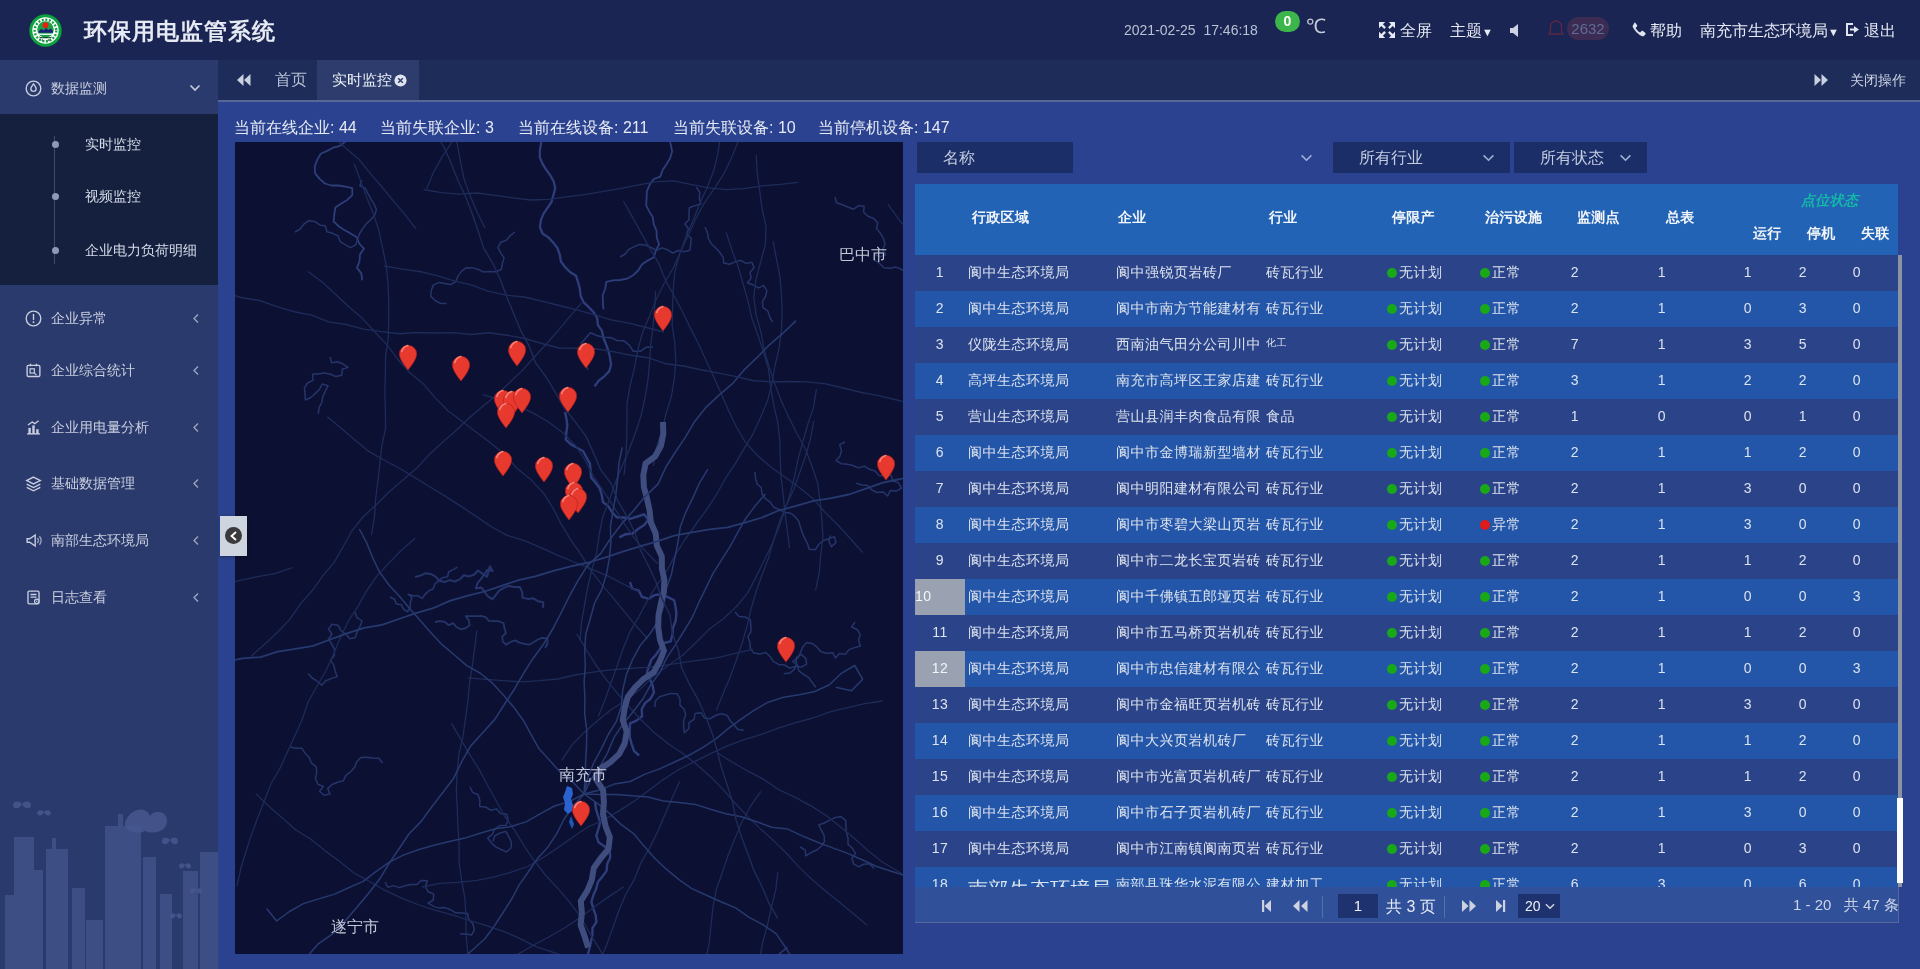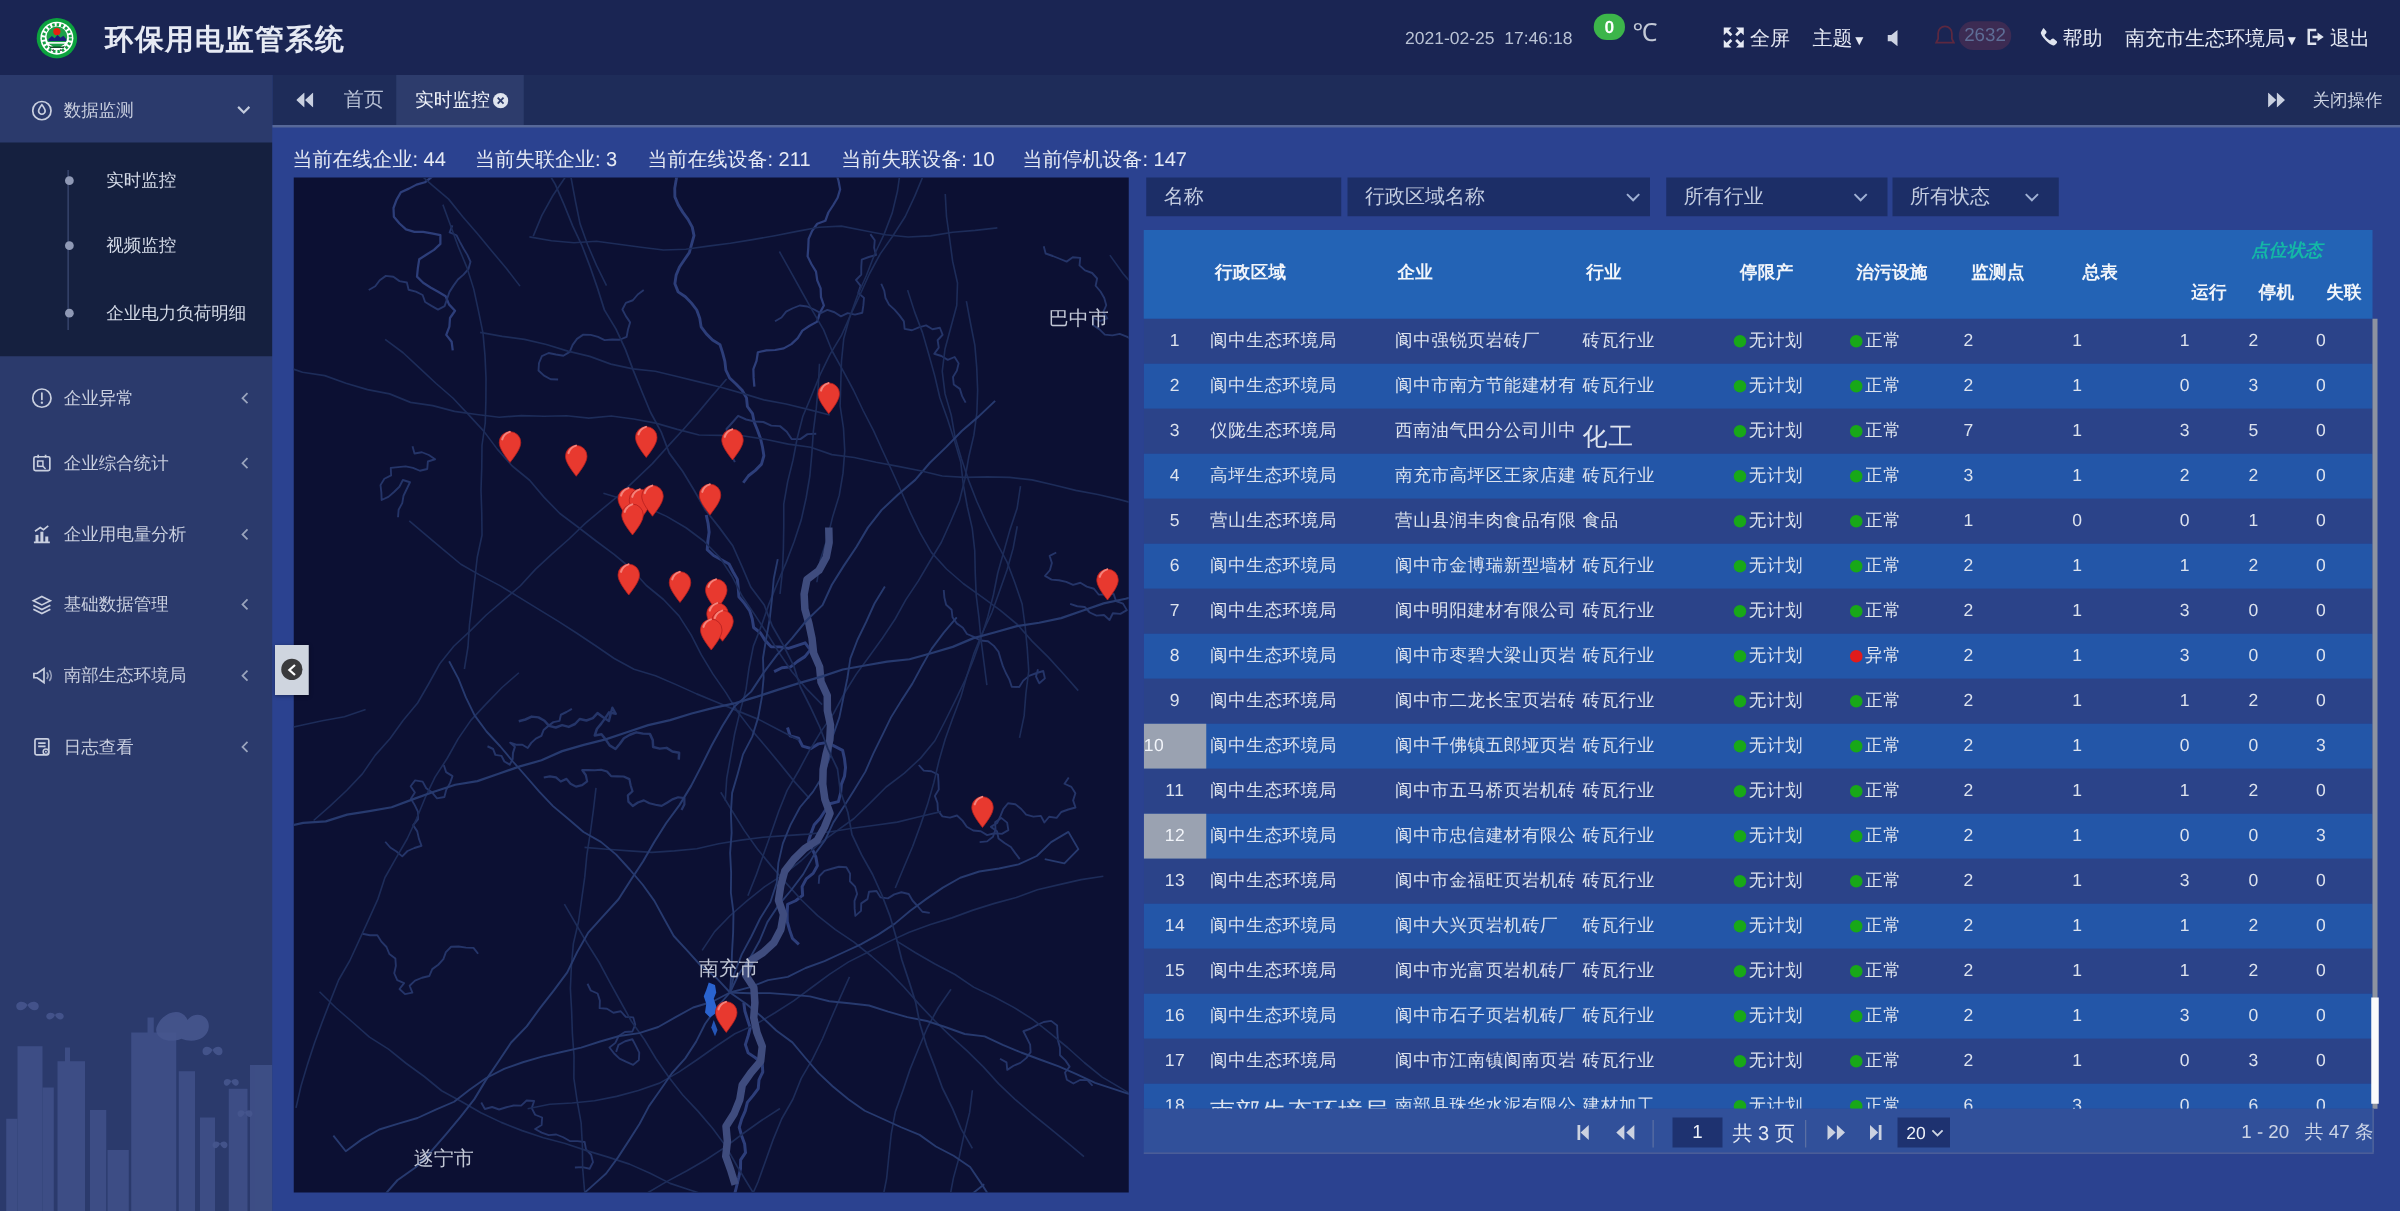--- a/index.html
+++ b/index.html
@@ -6,21 +6,21 @@
 .abs{position:absolute;}
 .hdr{left:0;top:0;width:1920px;height:60px;background:#1a2553;}
 .sidebar{left:0;top:60px;width:218px;height:909px;background:#2b3a6c;overflow:hidden;}
 .tabbar{left:218px;top:60px;width:1702px;height:40px;background:#1e2c59;}
 .content{left:218px;top:100px;width:1702px;height:869px;background:#2b4290;}
 .mapbox{left:17px;top:42px;width:668px;height:812px;background:#0c1033;}
 .w{color:#e6eaf4;}
 .dot{display:inline-block;width:10px;height:10px;border-radius:50%;vertical-align:-1px;margin-right:2px;}
 .gd{background:#18a818;}
 .rd{background:#e01b1b;}
-.fsel{position:absolute;background:#1c2e67;height:31px;color:#c3cce0;font-size:16px;line-height:31px;padding-left:14px;}
+.fsel{position:absolute;background:#1c2e67;height:31px;color:#c3cce0;font-size:16px;line-height:31px;padding-left:26px;}
 .chev{position:absolute;top:12px;width:13px;height:8px;}
 </style></head><body>
 
 <div class="abs hdr">
 <svg class="abs" style="left:29px;top:14px" width="33" height="33" viewBox="0 0 33 33">
 <circle cx="16.5" cy="16.5" r="16.2" fill="#0ca23e"></circle>
 <circle cx="16.5" cy="16.5" r="13.2" fill="#ffffff"></circle>
 <circle cx="16.5" cy="16.5" r="10.8" fill="none" stroke="#15a044" stroke-width="2.4" stroke-dasharray="2 1.6"></circle>
 <circle cx="16.5" cy="15.5" r="8.3" fill="#1ba148"></circle>
 <circle cx="16.5" cy="11.2" r="2.9" fill="#e82010"></circle>
@@ -343,21 +343,20 @@
         <text x="348" y="638" text-anchor="middle" font-size="16" fill="#c3c8d6" font-family="Liberation Sans,sans-serif">南充市</text>
         <text x="120" y="790" text-anchor="middle" font-size="16" fill="#c3c8d6" font-family="Liberation Sans,sans-serif">遂宁市</text>
       </svg>
 </div>
 <div class="abs" style="left:2px;top:416px;width:27px;height:40px;background:#cfd5df;box-shadow:0 1px 3px rgba(0,0,0,.35);"></div>
 <div class="abs" style="left:7px;top:427px;width:17px;height:17px;border-radius:50%;background:#3a3a3c;"></div>
 <svg class="abs" style="left:11px;top:431px" width="9" height="10" viewBox="0 0 9 10">
       <path d="M7 1L2.5 5L7 9" fill="none" stroke="#ffffff" stroke-width="1.8"></path>
     </svg>
 <div class="fsel" style="left:699px;top:42px;width:156px;">名称</div>
-<div class="fsel" style="left:860px;top:42px;width:242px;">行政区域名称</div>
 <svg class="chev" style="left:1082px;top:54px" width="14" height="9" viewBox="0 0 14 9">
       <path d="M1.5 1.5L7 7l5.5-5.5" fill="none" stroke="#9fb0d4" stroke-width="1.8"></path>
     </svg>
 <div class="fsel" style="left:1115px;top:42px;width:177px;">所有行业</div>
 <svg class="chev" style="left:1264px;top:54px" width="14" height="9" viewBox="0 0 14 9">
       <path d="M1.5 1.5L7 7l5.5-5.5" fill="none" stroke="#9fb0d4" stroke-width="1.8"></path>
     </svg>
 <div class="fsel" style="left:1296px;top:42px;width:133px;">所有状态</div>
 <svg class="chev" style="left:1401px;top:54px" width="14" height="9" viewBox="0 0 14 9">
       <path d="M1.5 1.5L7 7l5.5-5.5" fill="none" stroke="#9fb0d4" stroke-width="1.8"></path>
@@ -396,21 +395,21 @@
 <div class="abs" style="left:565px;top:45px;font-size:14px;color:#dde3ee;letter-spacing:0.5px;"><span class="dot gd"></span>正常</div>
 <div class="abs" style="left:645px;top:45px;width:30px;text-align:center;font-size:14px;color:#dde3ee;letter-spacing:0.5px;">2</div>
 <div class="abs" style="left:732px;top:45px;width:30px;text-align:center;font-size:14px;color:#dde3ee;letter-spacing:0.5px;">1</div>
 <div class="abs" style="left:818px;top:45px;width:30px;text-align:center;font-size:14px;color:#dde3ee;letter-spacing:0.5px;">0</div>
 <div class="abs" style="left:873px;top:45px;width:30px;text-align:center;font-size:14px;color:#dde3ee;letter-spacing:0.5px;">3</div>
 <div class="abs" style="left:927px;top:45px;width:30px;text-align:center;font-size:14px;color:#dde3ee;letter-spacing:0.5px;">0</div>
 <div class="abs" style="left:0;top:72px;width:983px;height:36px;background:#2b4389;"></div>
 <div class="abs" style="left:0;top:81px;width:50px;text-align:center;font-size:14px;color:#dde3ee;letter-spacing:0.5px;">3</div>
 <div class="abs" style="left:53px;top:81px;font-size:14px;color:#dde3ee;letter-spacing:0.5px;">仪陇生态环境局</div>
 <div class="abs" style="left:201px;top:81px;font-size:14px;color:#dde3ee;letter-spacing:0.5px;">西南油气田分公司川中</div>
-<div class="abs" style="left:351px;top:81px;font-size:20px;color:#dde3ee;letter-spacing:0.5px;">化工</div>
+<div class="abs" style="left:351px;top:81px;font-size:10px;color:#dde3ee;letter-spacing:0.5px;">化工</div>
 <div class="abs" style="left:472px;top:81px;font-size:14px;color:#dde3ee;letter-spacing:0.5px;"><span class="dot gd"></span>无计划</div>
 <div class="abs" style="left:565px;top:81px;font-size:14px;color:#dde3ee;letter-spacing:0.5px;"><span class="dot gd"></span>正常</div>
 <div class="abs" style="left:645px;top:81px;width:30px;text-align:center;font-size:14px;color:#dde3ee;letter-spacing:0.5px;">7</div>
 <div class="abs" style="left:732px;top:81px;width:30px;text-align:center;font-size:14px;color:#dde3ee;letter-spacing:0.5px;">1</div>
 <div class="abs" style="left:818px;top:81px;width:30px;text-align:center;font-size:14px;color:#dde3ee;letter-spacing:0.5px;">3</div>
 <div class="abs" style="left:873px;top:81px;width:30px;text-align:center;font-size:14px;color:#dde3ee;letter-spacing:0.5px;">5</div>
 <div class="abs" style="left:927px;top:81px;width:30px;text-align:center;font-size:14px;color:#dde3ee;letter-spacing:0.5px;">0</div>
 <div class="abs" style="left:0;top:108px;width:983px;height:36px;background:#2356a8;"></div>
 <div class="abs" style="left:0;top:117px;width:50px;text-align:center;font-size:14px;color:#dde3ee;letter-spacing:0.5px;">4</div>
 <div class="abs" style="left:53px;top:117px;font-size:14px;color:#dde3ee;letter-spacing:0.5px;">高坪生态环境局</div>

